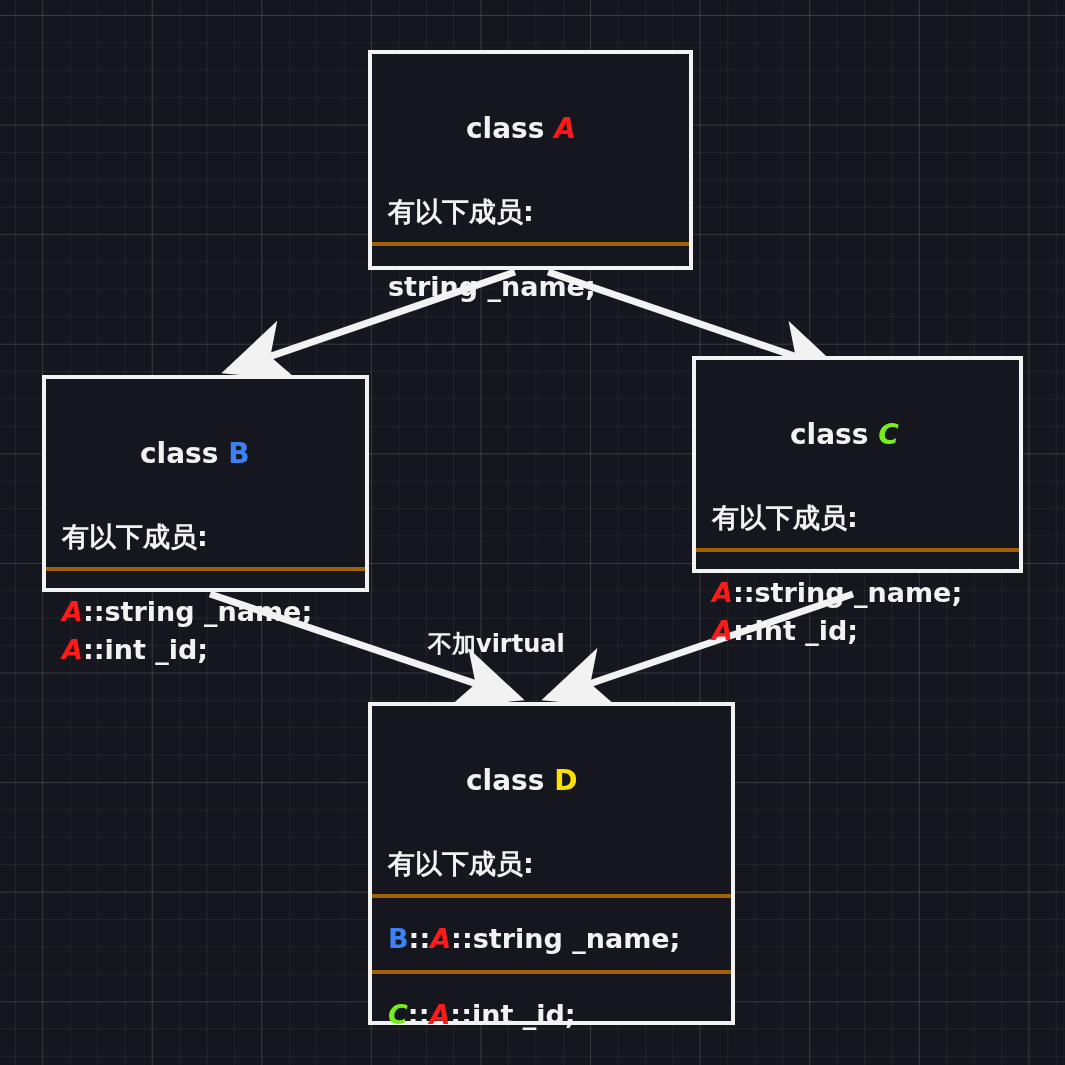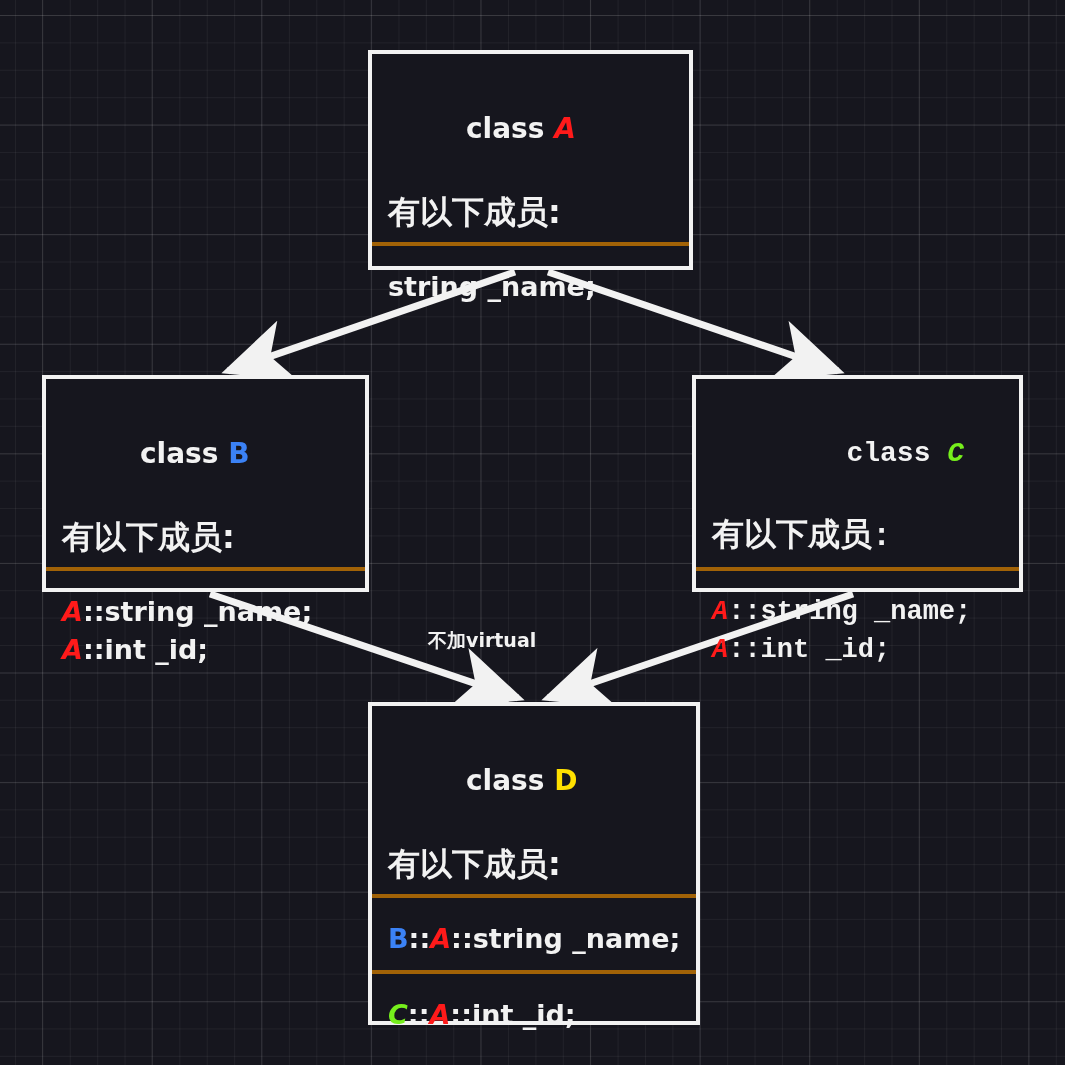--- a/index.html
+++ b/index.html
@@ -52,26 +52,26 @@
     color: #f2f2f2;
     font-weight: bold;
     font-size: 27px;
     line-height: 38px;
     white-space: pre;
     letter-spacing: 0px;
   }
   .line.cls { font-size: 28px; line-height: 42px; }
   .cn { font-style: italic; font-weight: bold; }
   .kw { color: #f2f2f2; }
-  .cjk { font-size: 32px; line-height: 40px; }
+  .cjk { font-size: 27px; line-height: 40px; }
   .edge-label {
     position: absolute;
     color: #f2f2f2;
     font-weight: bold;
-    font-size: 19px;
+    font-size: 24px;
     white-space: nowrap;
     z-index: 3;
   }
 </style>
 </head>
 <body>
 
 <div id="canvas">
 
   <svg class="edges" viewBox="0 0 1065 1065" width="1065" height="1065">
@@ -104,34 +104,34 @@
         <span class="kw">class </span><span style="color:#3b82f6">B</span>
       </div>
       <div class="line cjk">有以下成员:</div>
     </div>
     <div class="sec">
       <div class="line"><span class="cn" style="color:#ff1a1a">A</span><span>::string _name;</span></div>
       <div class="line"><span class="cn" style="color:#ff1a1a">A</span><span>::int _id;</span></div>
     </div>
   </div>
 
-  <div class="box" style="left:692px; top:375px; width:331px; height:217px;font-family:Liberation Mono, monospace;">
+  <div class="box" style="left:692px; top:356px; width:331px; height:217px;">
     <div class="sec hdr">
       <div class="line cls">
         <span class="kw">class </span><span class="cn" style="color:#76ef1c">C</span>
       </div>
       <div class="line cjk">有以下成员:</div>
     </div>
     <div class="sec">
       <div class="line"><span class="cn" style="color:#ff1a1a">A</span><span>::string _name;</span></div>
       <div class="line"><span class="cn" style="color:#ff1a1a">A</span><span>::int _id;</span></div>
     </div>
   </div>
 
-  <div class="box" style="left:368px; top:702px; width:332px; height:323px;">
+  <div class="box" style="left:368px; top:702px; width:367px; height:323px;">
     <div class="sec hdr">
       <div class="line cls">
         <span class="kw">class </span><span style="color:#ffe000">D</span>
       </div>
       <div class="line cjk">有以下成员:</div>
     </div>
     <div class="sec">
       <div class="line"><span style="color:#3b82f6">B</span><span>::</span><span class="cn" style="color:#ff1a1a">A</span><span>::string _name;</span></div>
     </div>
     <div class="sec">

